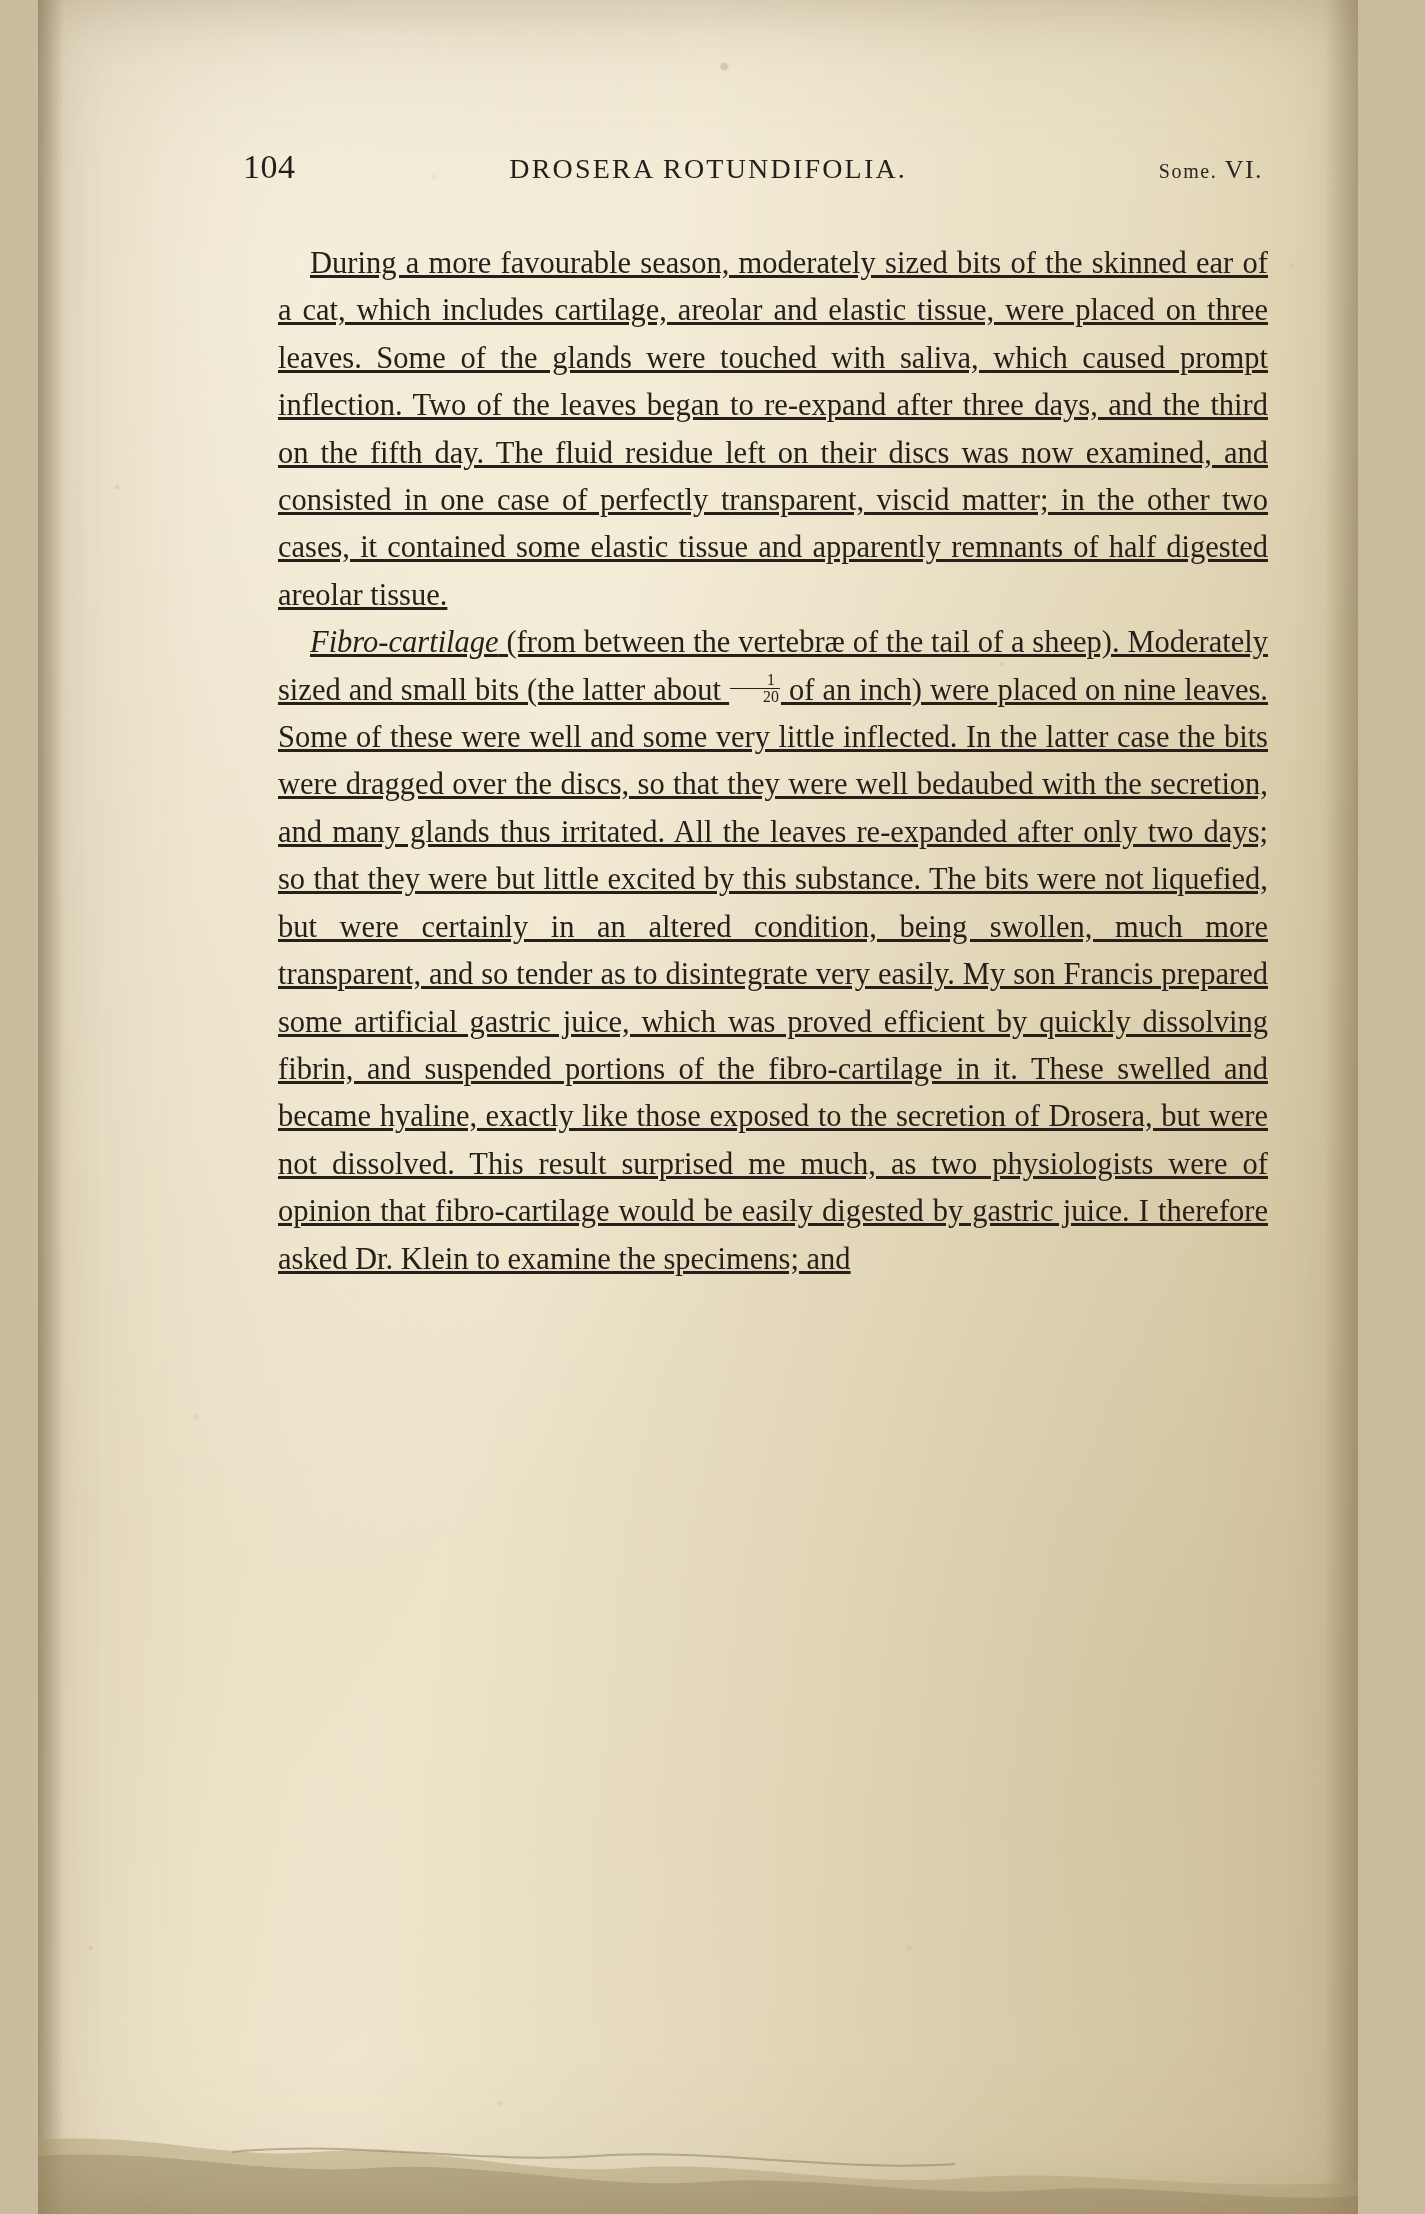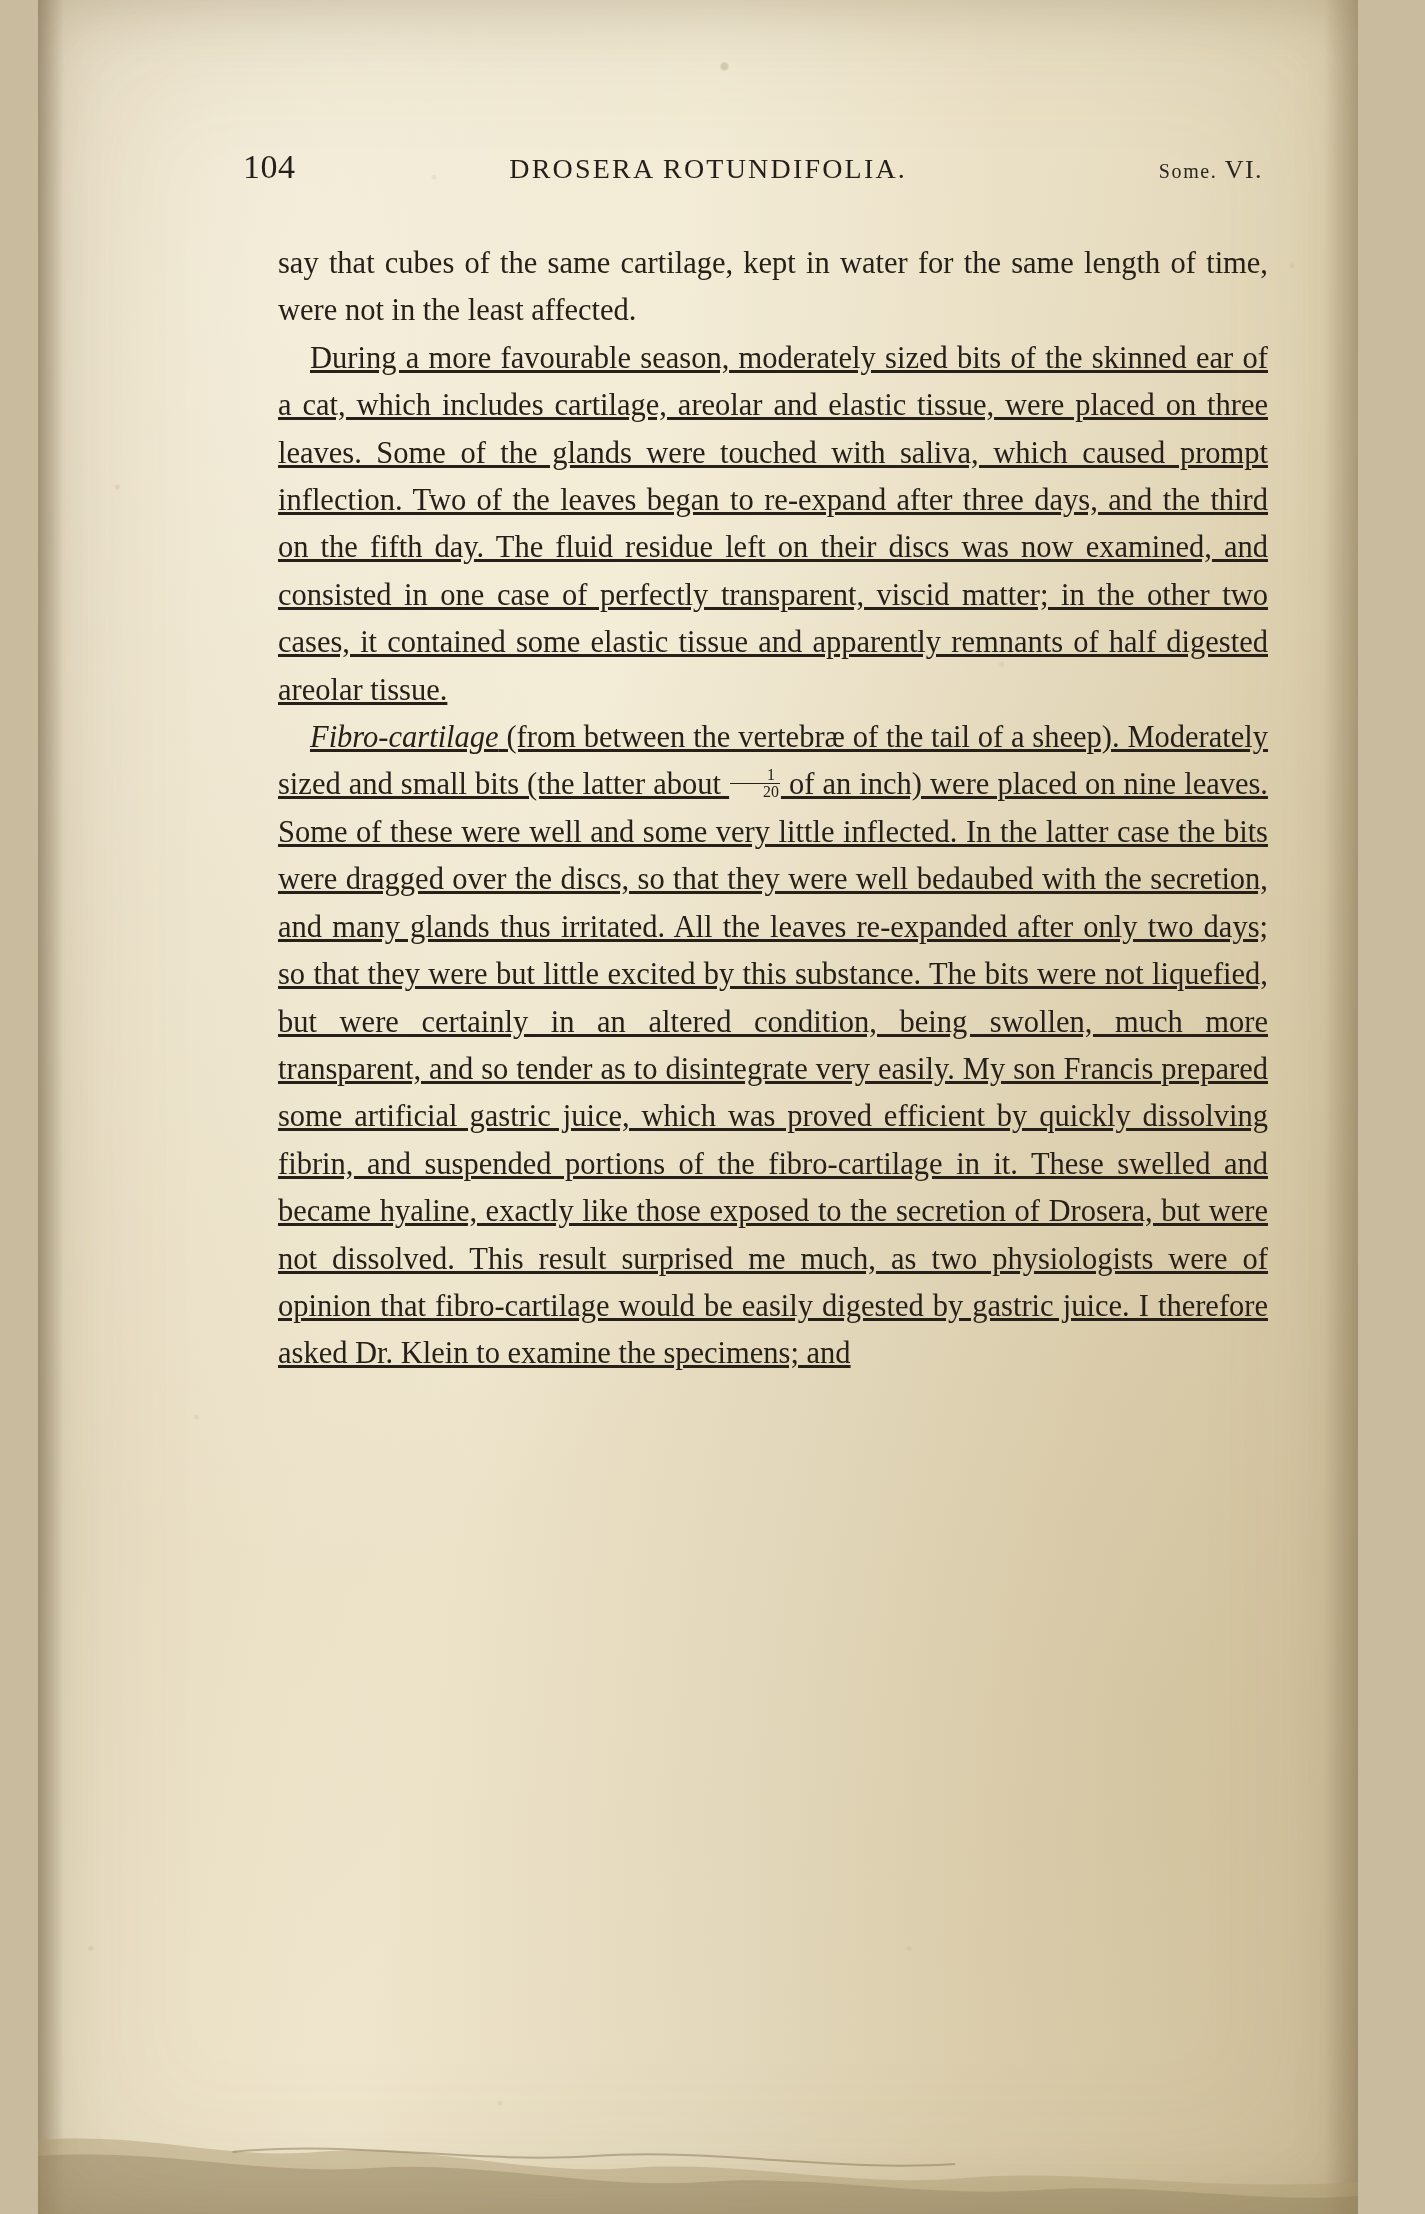--- a/index.html
+++ b/index.html
@@ -170,21 +170,20 @@
     <span class="folio">104</span>
     <span class="head-title">DROSERA ROTUNDIFOLIA.</span>
     <span class="chapter-mark">
       <span class="sc">Some.</span>
       <span>VI.</span>
     </span>
   </div>
 
   <div class="body-text">
 
-    <p>say that cubes of the same cartilage, kept in water for the same length of time, were not in the least affected.</p>
 
     <p class="indent">During a more favourable season, moderately sized bits of the skinned ear of a cat, which includes cartilage, areolar and elastic tissue, were placed on three leaves. Some of the glands were touched with saliva, which caused prompt inflection. Two of the leaves began to re-expand after three days, and the third on the fifth day. The fluid residue left on their discs was now examined, and consisted in one case of perfectly transparent, viscid matter; in the other two cases, it contained some elastic tissue and apparently remnants of half digested areolar tissue.</p>
 
     <p class="indent"><span class="it">Fibro-cartilage</span><span> (from between the vertebræ of the tail of a sheep). Moderately sized and small bits (the latter about </span><span class="frac"><span class="num">1</span><span class="den">20</span></span><span> of an inch) were placed on nine leaves. Some of these were well and some very little inflected. In the latter case the bits were dragged over the discs, so that they were well bedaubed with the secretion, and many glands thus irritated. All the leaves re-expanded after only two days; so that they were but little excited by this substance. The bits were not liquefied, but were certainly in an altered condition, being swollen, much more transparent, and so tender as to disintegrate very easily. My son Francis prepared some artificial gastric juice, which was proved efficient by quickly dissolving fibrin, and suspended portions of the fibro-cartilage in it. These swelled and became hyaline, exactly like those exposed to the secretion of Drosera, but were not dissolved. This result surprised me much, as two physiologists were of opinion that fibro-cartilage would be easily digested by gastric juice. I therefore asked Dr. Klein to examine the specimens; and</span></p>
 
   </div>
 
   <svg class="bottom-tear" viewBox="0 0 1425 120" preserveAspectRatio="none">
     <path d="M0,46 C120,38 200,66 300,58 C420,48 520,82 640,74 C760,66 880,94 1000,84 C1120,74 1260,98 1425,88 L1425,120 L0,120 Z" fill="#b9a982" opacity="0.55"></path>
     <path d="M0,62 C140,54 240,82 360,74 C480,66 600,96 720,88 C840,80 960,104 1080,96 C1200,88 1320,110 1425,102 L1425,120 L0,120 Z" fill="#9c8c68" opacity="0.45"></path>

